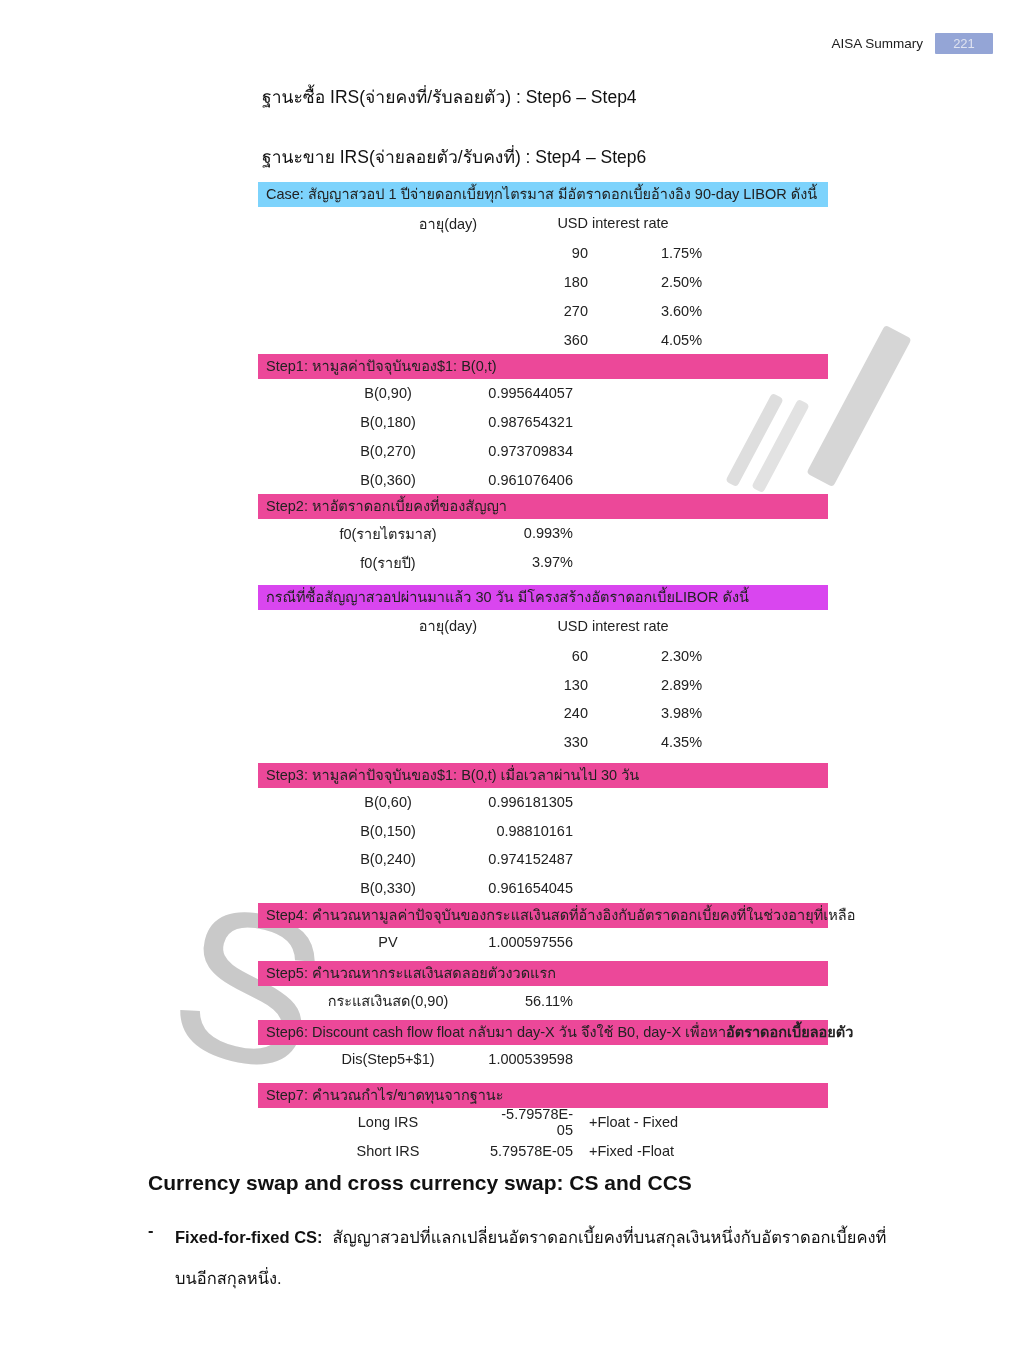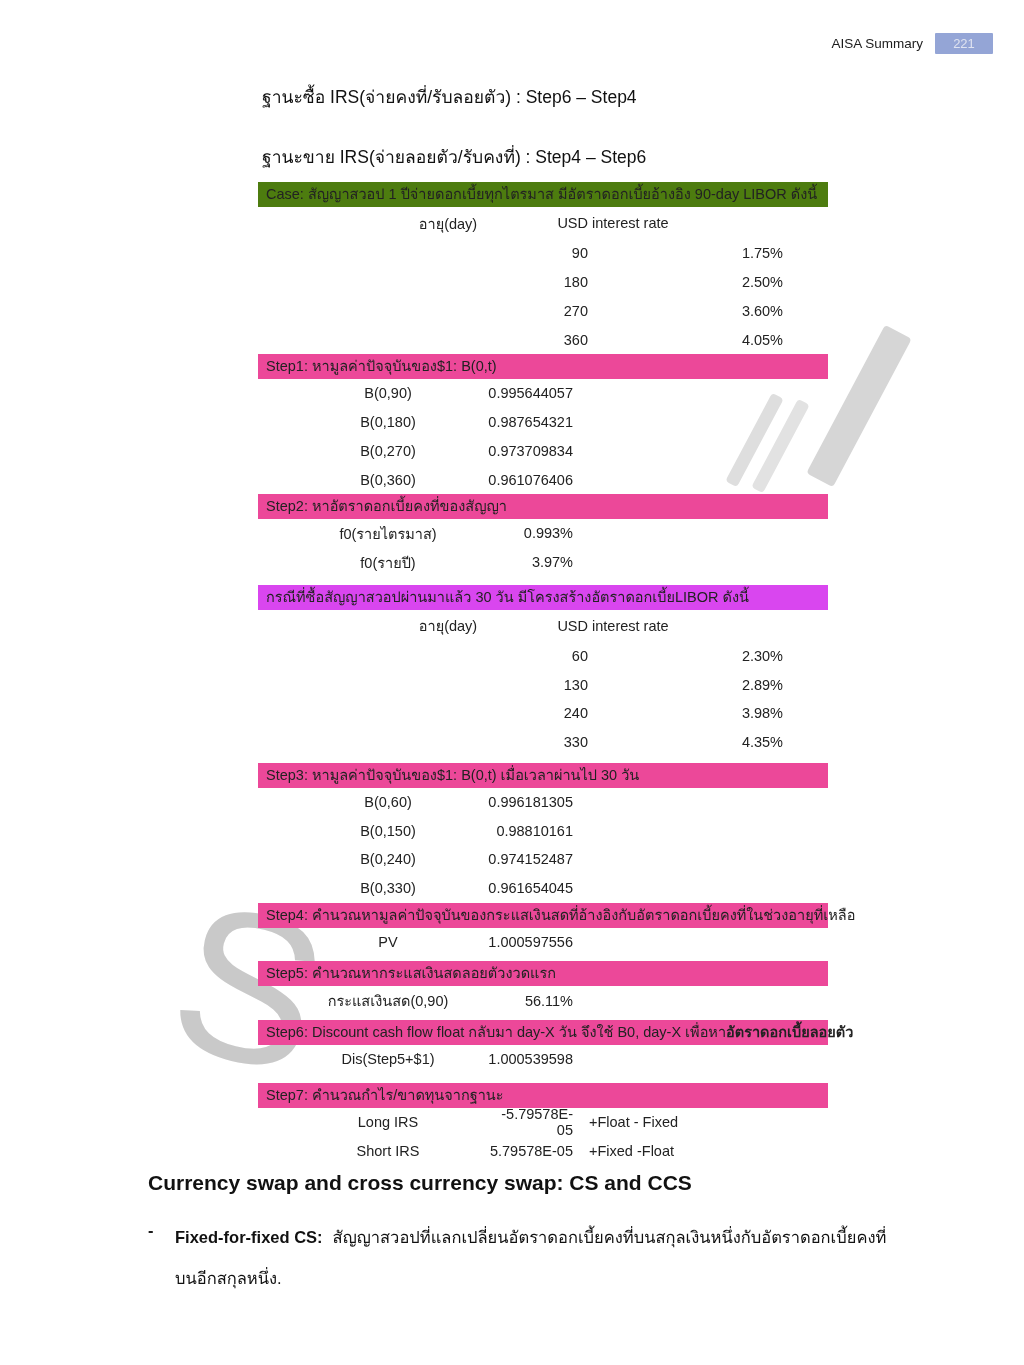--- a/index.html
+++ b/index.html
@@ -22,29 +22,29 @@
   .page-badge{display:inline-block;width:58px;height:21px;line-height:21px;text-align:center;
     background:#94a5d6;color:#dfe3f0;font-size:13px;border-radius:1px;}
 
   
   .intro{position:absolute;left:262px;top:80px;width:640px;}
   .intro-line{margin:0 0 26px 0;font-size:17.5px;line-height:34px;color:#111;}
 
   
   .ws{position:absolute;left:258px;top:182px;width:570px;font-size:14.5px;color:#222;}
   .banner{height:25px;line-height:25px;padding-left:8px;white-space:nowrap;}
-  .banner.blue{background:#4d7c0f;}
+  .banner.blue{background:#7dd3fc;}
   .banner.grey{background:#ec4899;}
   .banner.green{background:#d946ef;}
   .t-row{display:flex;height:28.75px;align-items:center;}
   .hrow{height:32px;}
   .h-day{margin-left:130px;width:120px;text-align:center;}
   .h-rate{margin-left:20px;width:170px;text-align:center;}
   .day{margin-left:8px;width:322px;text-align:right;}
-  .rate{width:187px;text-align:right;padding-left:8px;}
+  .rate{width:187px;text-align:center;}
   .lbl{margin-left:30px;width:200px;text-align:center;}
   .val{width:85px;text-align:right;}
   .extra{margin-left:16px;text-align:left;}
   .gap8{margin-top:8px;}
   .gap6{margin-top:6px;}
   .gap5{margin-top:5px;}
   .gap9{margin-top:9px;}
   .bold{font-weight:bold;}
 
   

